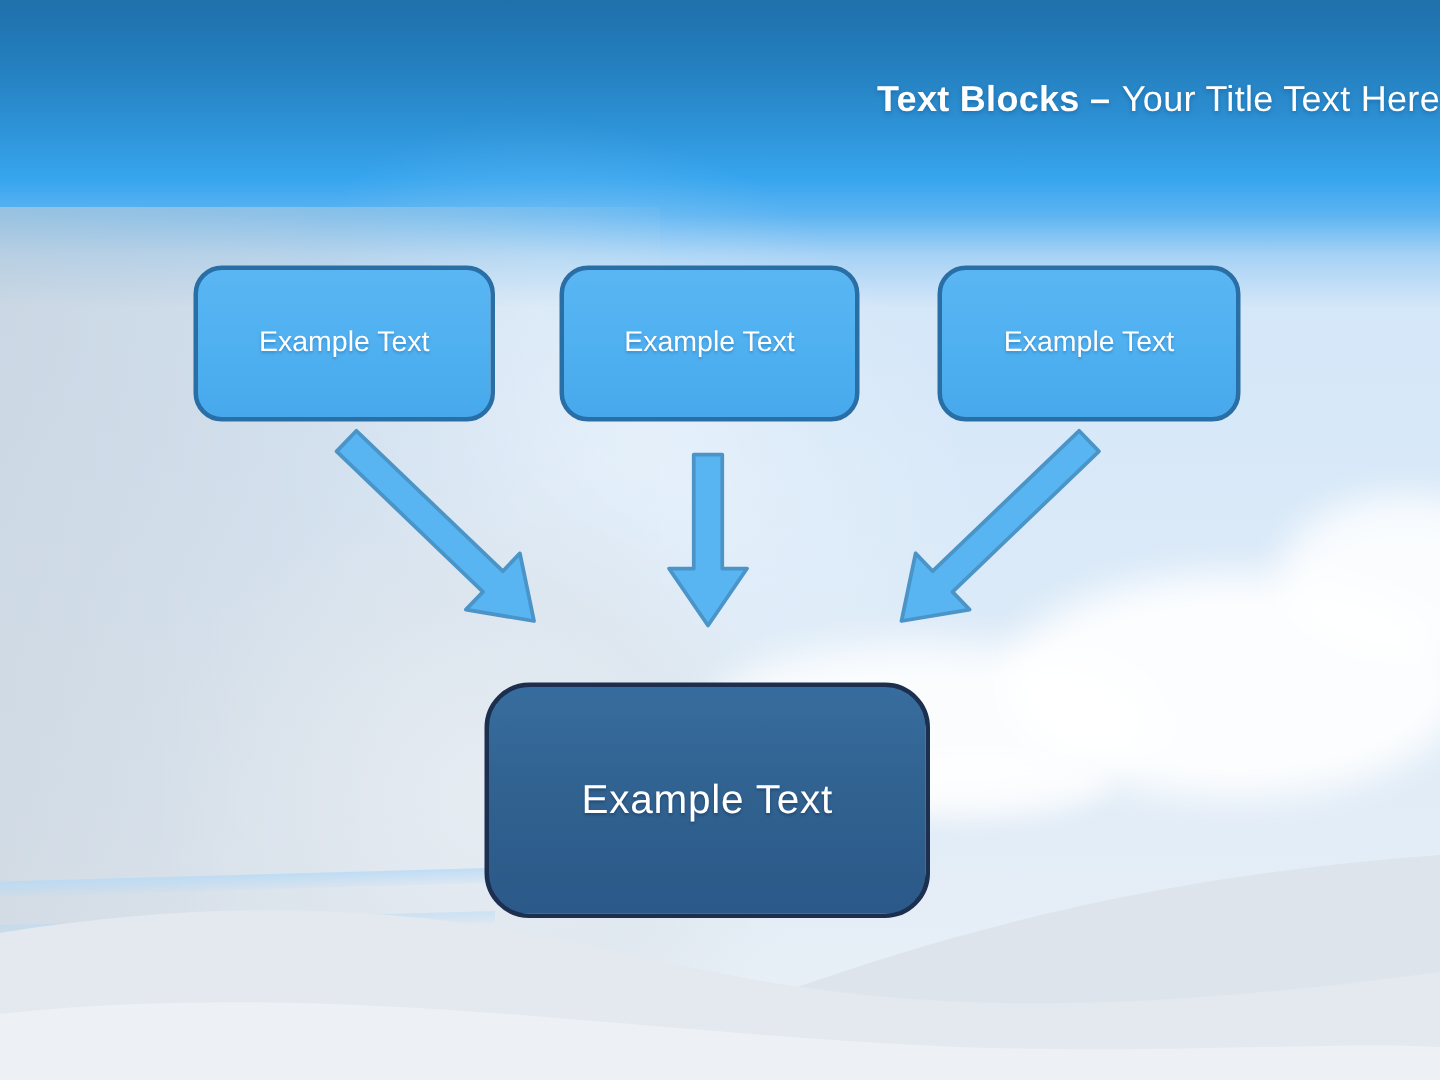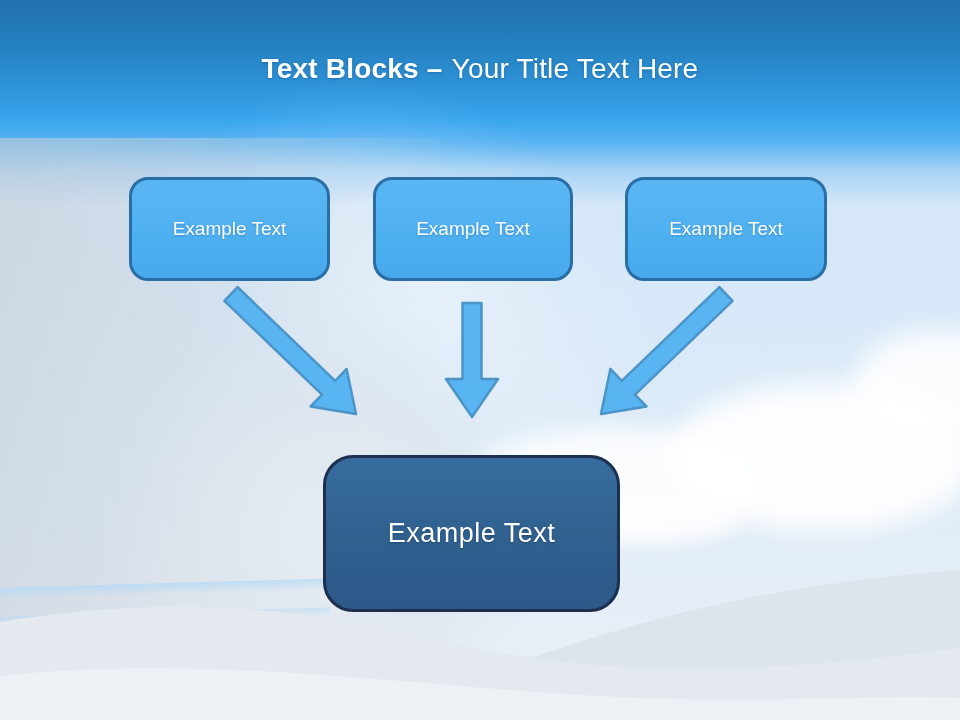--- a/index.html
+++ b/index.html
@@ -40,21 +40,21 @@
   .streak2{top:612px;width:330px;height:8px;background:linear-gradient(180deg,rgba(182,218,246,.5),rgba(182,218,246,.1));}
   .cloud{position:absolute;border-radius:50%;background:rgba(255,255,255,.85);filter:blur(12px);}
   .cloud1{left:468px;top:428px;width:300px;height:105px;}
   .cloud2{left:668px;top:382px;width:310px;height:150px;background:rgba(255,255,255,.9);}
   .cloud3{left:852px;top:330px;width:170px;height:110px;}
   .cloud4{left:560px;top:500px;width:180px;height:45px;filter:blur(8px);background:rgba(255,255,255,.7);}
   .hills{position:absolute;left:0;bottom:0;width:960px;height:190px;display:block;}
   
   .title{
     position:absolute;left:0;top:53px;width:100%;margin:0;
-    text-align:center;font-size:28px;font-weight:400;letter-spacing:.2px;
+    text-align:right;font-size:24px;font-weight:400;letter-spacing:.2px;
     color:var(--title-color);text-shadow:0 1px 3px rgba(10,60,110,.35);
   }
   .title .em{font-weight:700;margin-right:.32em;}
   
   .block{
     position:absolute;top:177px;height:104px;box-sizing:border-box;
     border:3px solid var(--box-border);border-radius:19px;
     background:linear-gradient(180deg,#5ab6f3 0%,var(--box-fill) 55%,#47a9ec 100%);
     display:flex;align-items:center;justify-content:center;
     color:#fff;font-size:19px;text-shadow:0 1px 2px rgba(0,60,120,.3);

